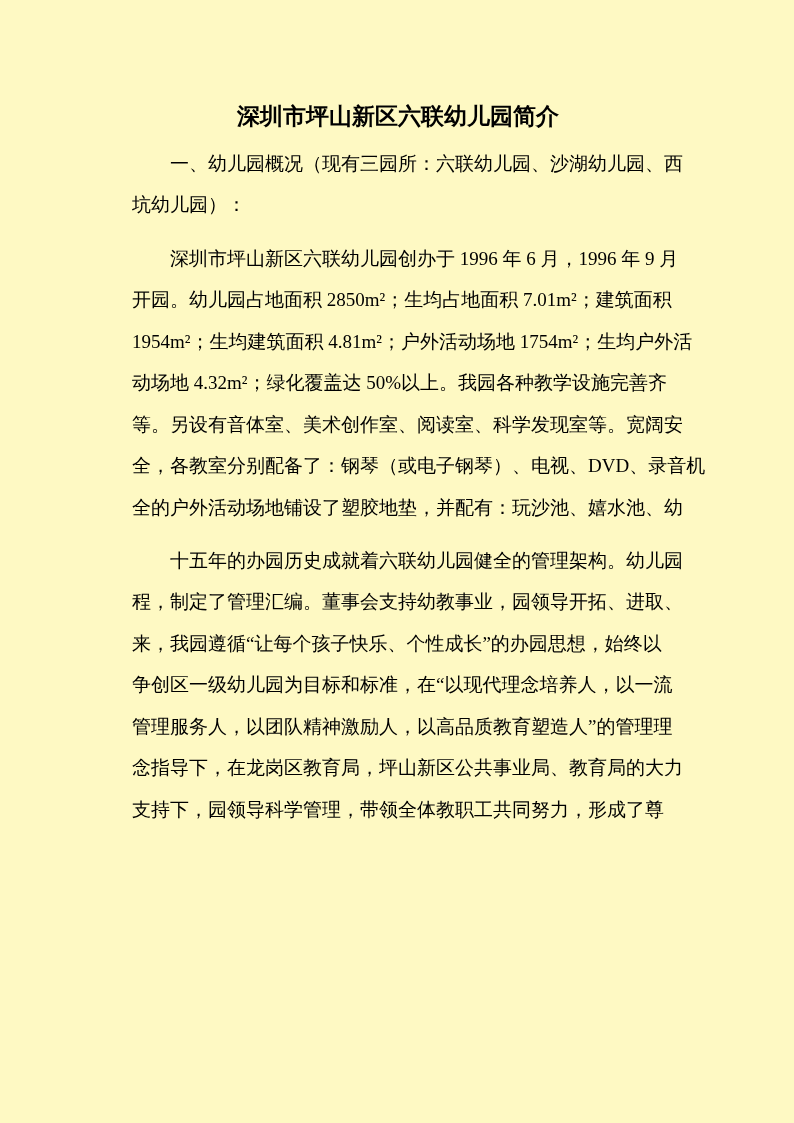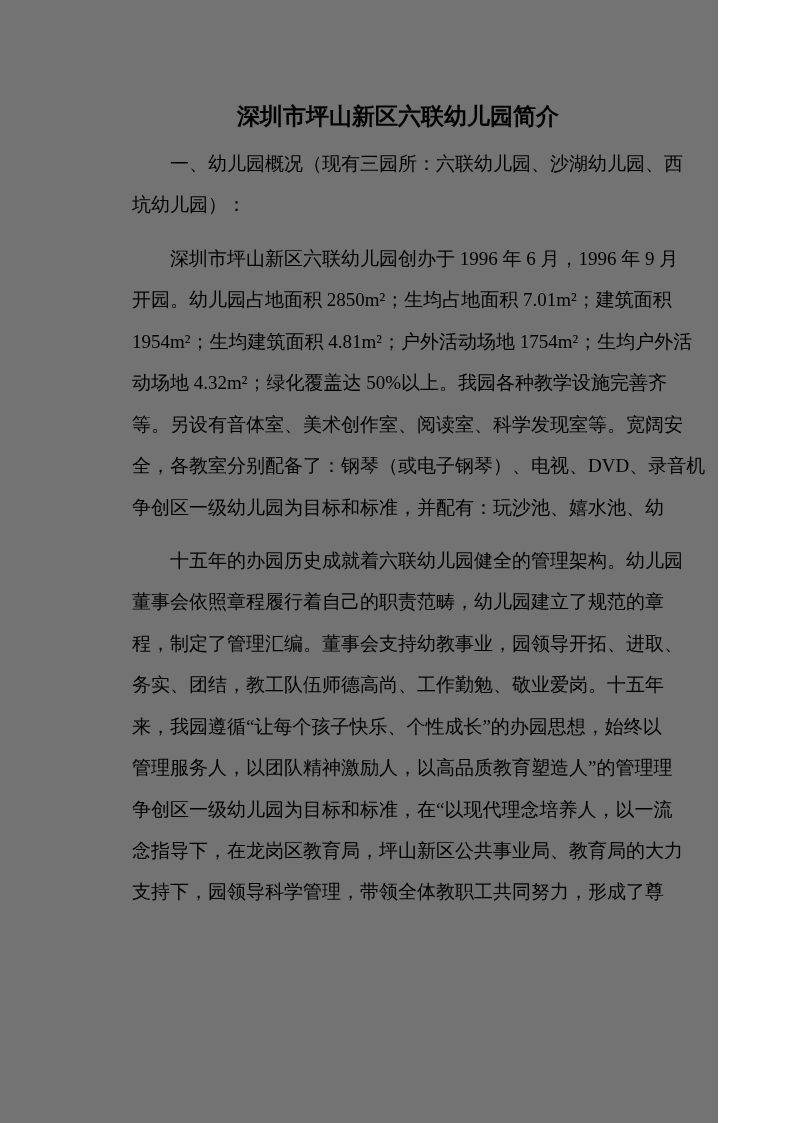--- a/index.html
+++ b/index.html
@@ -8,23 +8,23 @@
     background: #ffffff;
   }
   body {
     width: 794px;
     height: 1123px;
     font-family: "Liberation Serif", "DejaVu Serif", serif;
     color: #000000;
   }
   .page {
     position: relative;
-    width: 718px;
+    width: 794px;
     height: 1123px;
-    background: #737373;
+    background: #fef9c3;
     overflow: hidden;
   }
   .content {
     position: absolute;
     left: 120px;
     top: 103px;
     width: 556px;
   }
   .doc-title {
     margin: 0 0 10px 0;
@@ -64,30 +64,28 @@
       <div class="line">坑幼儿园）：</div>
     </section>
 
     <section class="para">
       <div class="line first">深圳市坪山新区六联幼儿园创办于 1996 年 6 月，1996 年 9 月</div>
       <div class="line">开园。幼儿园占地面积 2850m²；生均占地面积 7.01m²；建筑面积</div>
       <div class="line">1954m²；生均建筑面积 4.81m²；户外活动场地 1754m²；生均户外活</div>
       <div class="line">动场地 4.32m²；绿化覆盖达 50%以上。我园各种教学设施完善齐</div>
       <div class="line">等。另设有音体室、美术创作室、阅读室、科学发现室等。宽阔安</div>
       <div class="line">全，各教室分别配备了：钢琴（或电子钢琴）、电视、DVD、录音机</div>
-      <div class="line">争创区一级幼儿园为目标和标准，并配有：玩沙池、嬉水池、幼</div>
+      <div class="line">全的户外活动场地铺设了塑胶地垫，并配有：玩沙池、嬉水池、幼</div>
     </section>
 
 
     <section class="para">
       <div class="line first">十五年的办园历史成就着六联幼儿园健全的管理架构。幼儿园</div>
-      <div class="line">董事会依照章程履行着自己的职责范畴，幼儿园建立了规范的章</div>
       <div class="line">程，制定了管理汇编。董事会支持幼教事业，园领导开拓、进取、</div>
-      <div class="line">务实、团结，教工队伍师德高尚、工作勤勉、敬业爱岗。十五年</div>
       <div class="line">来，我园遵循“让每个孩子快乐、个性成长”的办园思想，始终以</div>
+      <div class="line">争创区一级幼儿园为目标和标准，在“以现代理念培养人，以一流</div>
       <div class="line">管理服务人，以团队精神激励人，以高品质教育塑造人”的管理理</div>
-      <div class="line">争创区一级幼儿园为目标和标准，在“以现代理念培养人，以一流</div>
       <div class="line">念指导下，在龙岗区教育局，坪山新区公共事业局、教育局的大力</div>
       <div class="line">支持下，园领导科学管理，带领全体教职工共同努力，形成了尊</div>
     </section>
 
   </div>
 </div>
 
 </body></html>

